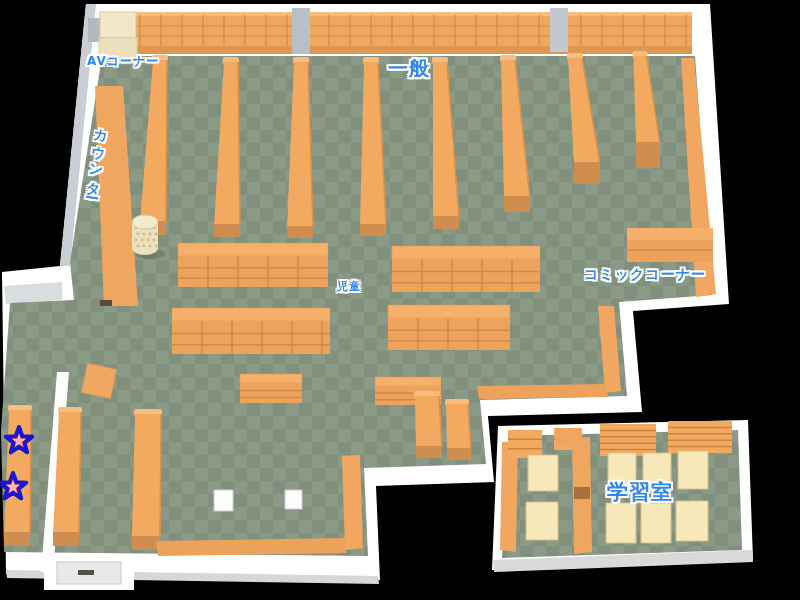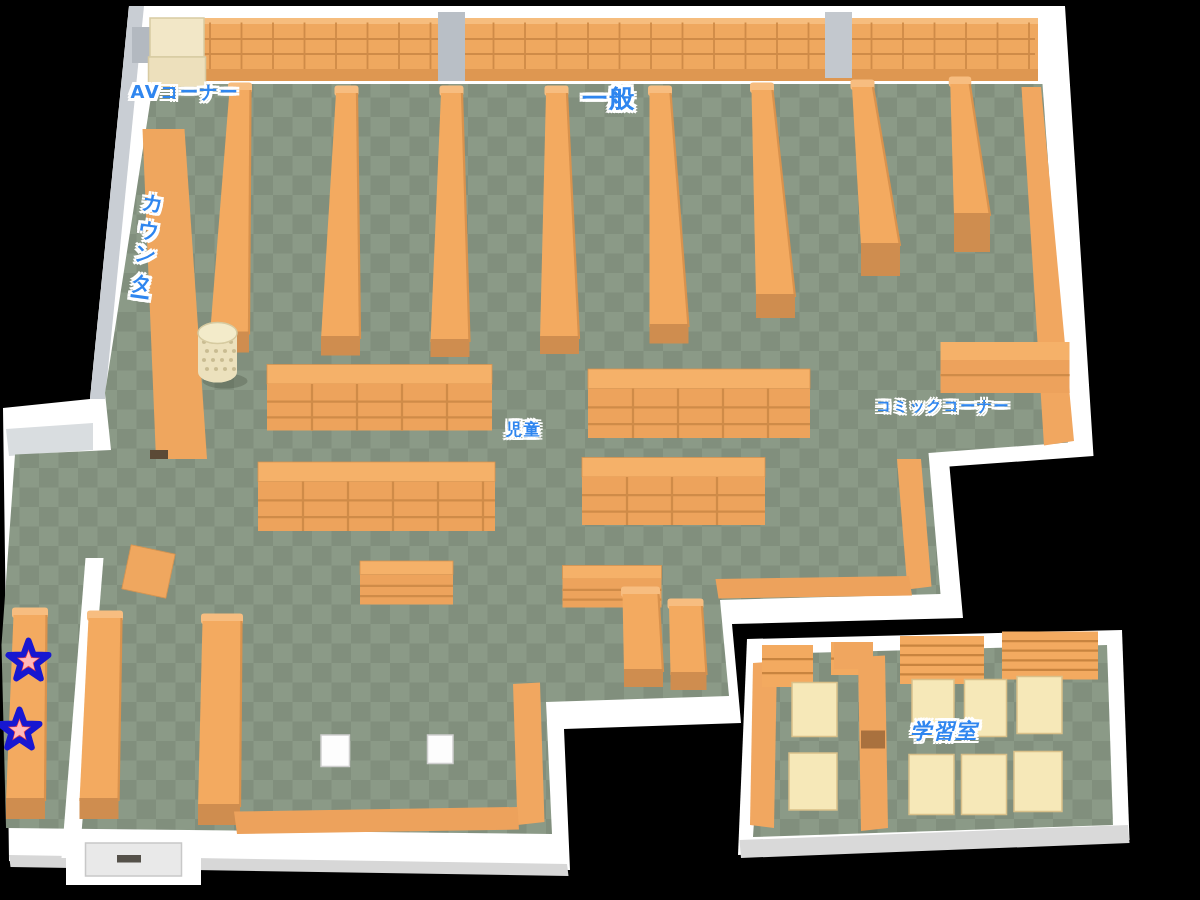--- a/index.html
+++ b/index.html
@@ -14,24 +14,24 @@
     text-shadow:
       -2px -2px 0 #fff, 2px -2px 0 #fff, -2px 2px 0 #fff, 2px 2px 0 #fff,
       -2px 0 0 #fff, 2px 0 0 #fff, 0 -2px 0 #fff, 0 2px 0 #fff;
   }
   .label-vertical{
     writing-mode:vertical-rl;text-orientation:upright;letter-spacing:2px;
     transform:rotate(8deg);transform-origin:top left;
   }
   #lbl-av{left:87px;top:55px;font-size:12px;}
   #lbl-counter{left:96px;top:118px;font-size:14px;}
-  #lbl-general{left:388px;top:58px;font-size:17px;}
+  #lbl-general{left:388px;top:58px;font-size:20px;}
   #lbl-children{left:337px;top:281px;font-size:11px;}
-  #lbl-comic{left:584px;top:267px;font-size:10px;}
-  #lbl-study{left:607px;top:481px;font-size:14px;font-style:italic;}
+  #lbl-comic{left:584px;top:267px;font-size:14px;}
+  #lbl-study{left:607px;top:481px;font-size:21px;}
 </style>
 </head>
 <body>
 
 <div class="stage">
   <svg id="map-svg" width="800" height="600" viewBox="0 0 800 600">
     <defs>
       <pattern id="checker" width="26" height="26" patternUnits="userSpaceOnUse">
         <rect width="26" height="26" fill="#8b9a87"></rect>
         <rect width="13" height="13" fill="#818f7d"></rect>

